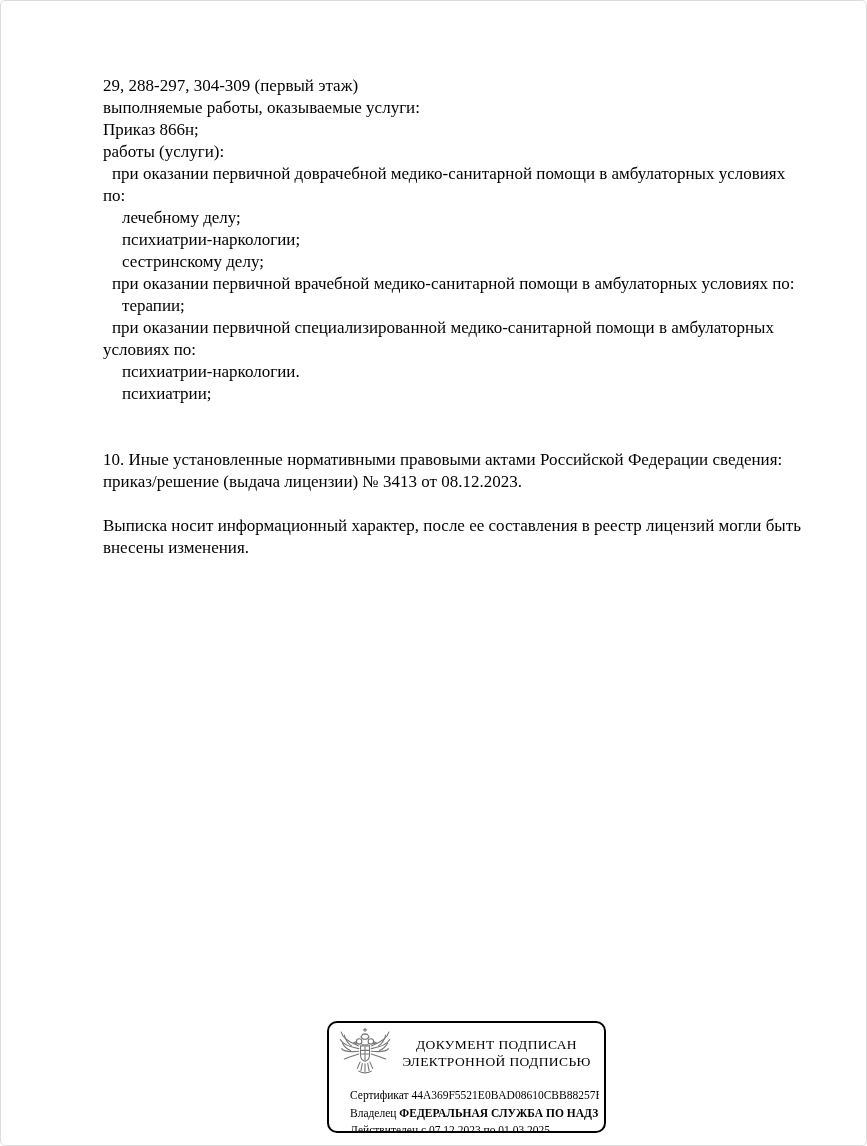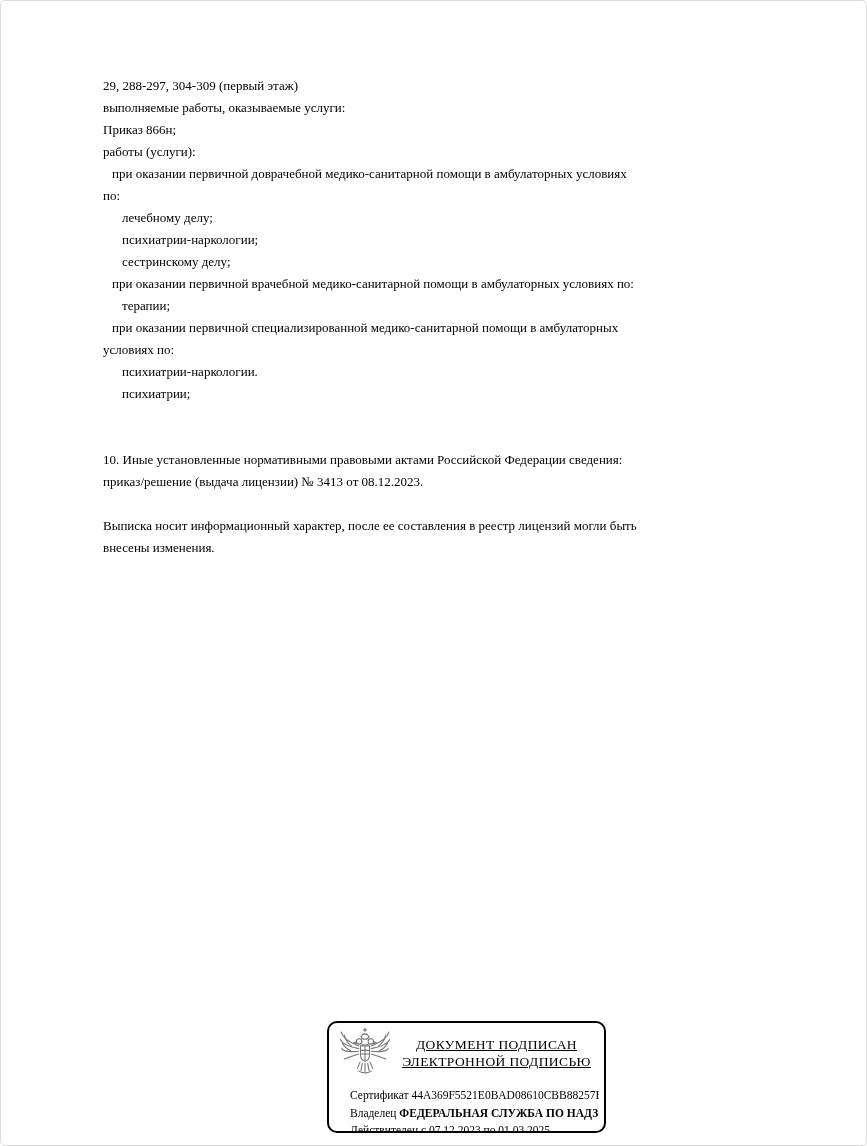--- a/index.html
+++ b/index.html
@@ -18,21 +18,21 @@
     overflow: hidden;
     box-sizing: content-box;
   }
   
   .doc-body {
     position: absolute;
     left: 102px;
     top: 74px;
     width: 712px;
     color: #000000;
-    font-size: 13px;
+    font-size: 17px;
     line-height: 22px;
   }
   .doc-body .line {
     white-space: nowrap;
     min-height: 22px;
   }
   .doc-body .indent-0 { padding-left: 0; }
   .doc-body .indent-1 { padding-left: 9px; }
   .doc-body .indent-2 { padding-left: 19px; }
 
@@ -62,21 +62,20 @@
     height: 54px;
     display: inline-block;
   }
   .stamp-titles {
     flex: 1 1 auto;
     text-align: center;
     font-size: 13.5px;
     line-height: 17px;
     letter-spacing: 0.4px;
     padding-top: 9px;
-    text-decoration: underline;
   }
   .stamp-fields {
     padding: 4px 5px 0 21px;
     font-size: 11.5px;
     line-height: 17.5px;
   }
   .stamp-fields .field {
     white-space: nowrap;
     overflow: hidden;
   }

